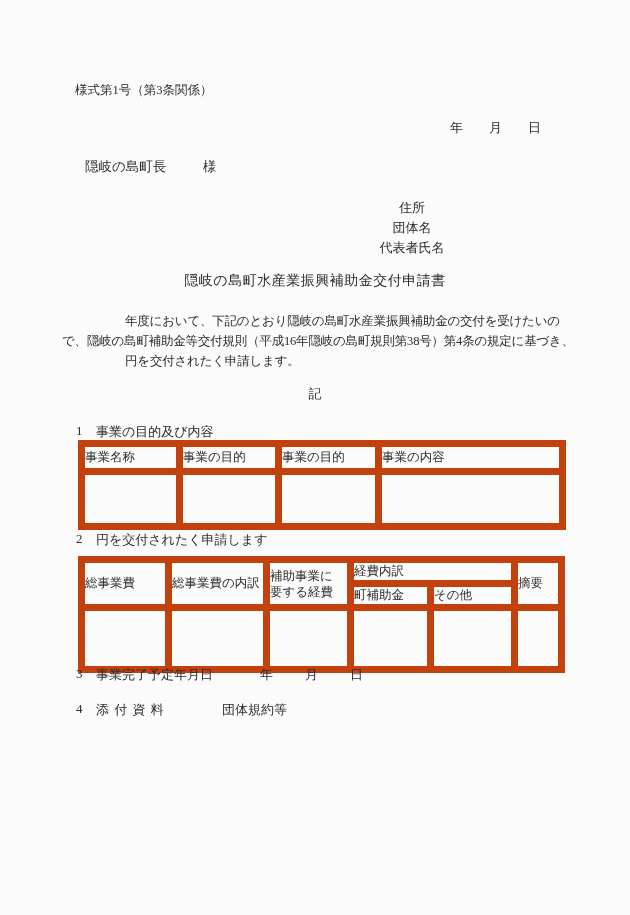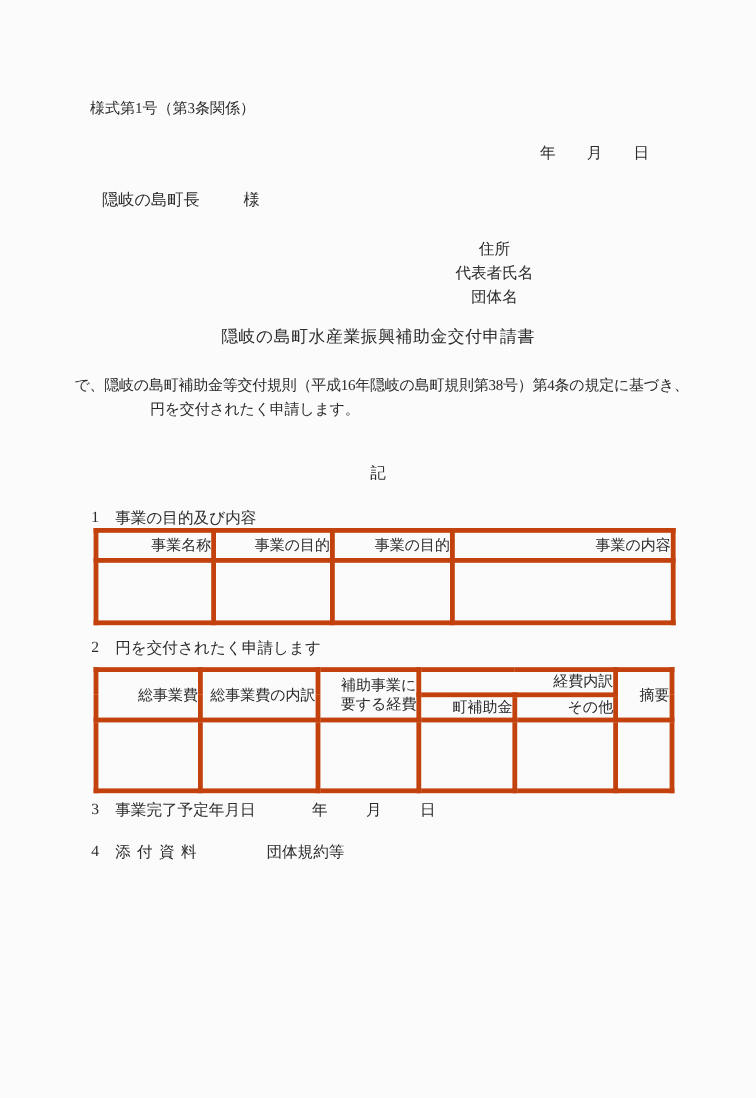--- a/index.html
+++ b/index.html
@@ -64,22 +64,22 @@
   .sec4-head .spaced { letter-spacing: 1px; }
   .sec4-value { left: 222px; top: 701px; }
 
   table.form-table {
     position: absolute;
     border-collapse: collapse;
     table-layout: fixed;
     background: #fbfbfb;
   }
   table.form-table td {
-    border: 4px solid #c2410c;
-    text-align: right;
+    border: 7px solid #c2410c;
+    text-align: left;
     vertical-align: middle;
     font-size: 12.5px;
     padding: 0;
     overflow: hidden;
   }
   .t1 { left: 78px; top: 440px; width: 481px; }
   .t1 tr.hdr td { height: 21px; }
   .t1 tr.body td { height: 48px; }
 
   .t2 { left: 78px; top: 556px; width: 481px; }
@@ -99,27 +99,28 @@
     <span>年</span>
     <span>月</span>
     <span>日</span>
   </div>
 
   <div class="abs addressee-name">隠岐の島町長</div>
   <div class="abs addressee-honorific">様</div>
 
   <div class="abs applicant-block">
     <div>住所</div>
+    <div>団体名</div>
     <div>代表者氏名</div>
-    <div>団体名</div>
   </div>
 
   <div class="abs doc-title">隠岐の島町水産業振興補助金交付申請書</div>
 
   <div class="abs body-par">
+    <div class="indent">年度において、下記のとおり隠岐の島町水産業振興補助金の交付を受けたいの</div>
     <div>で、隠岐の島町補助金等交付規則（平成16年隠岐の島町規則第38号）第4条の規定に基づき、</div>
     <div class="indent">円を交付されたく申請します。</div>
   </div>
 
   <div class="abs record-mark">記</div>
 
   <div class="abs sec-head sec1-head">
     <span class="num">1</span>
     <span>事業の目的及び内容</span>
   </div>

